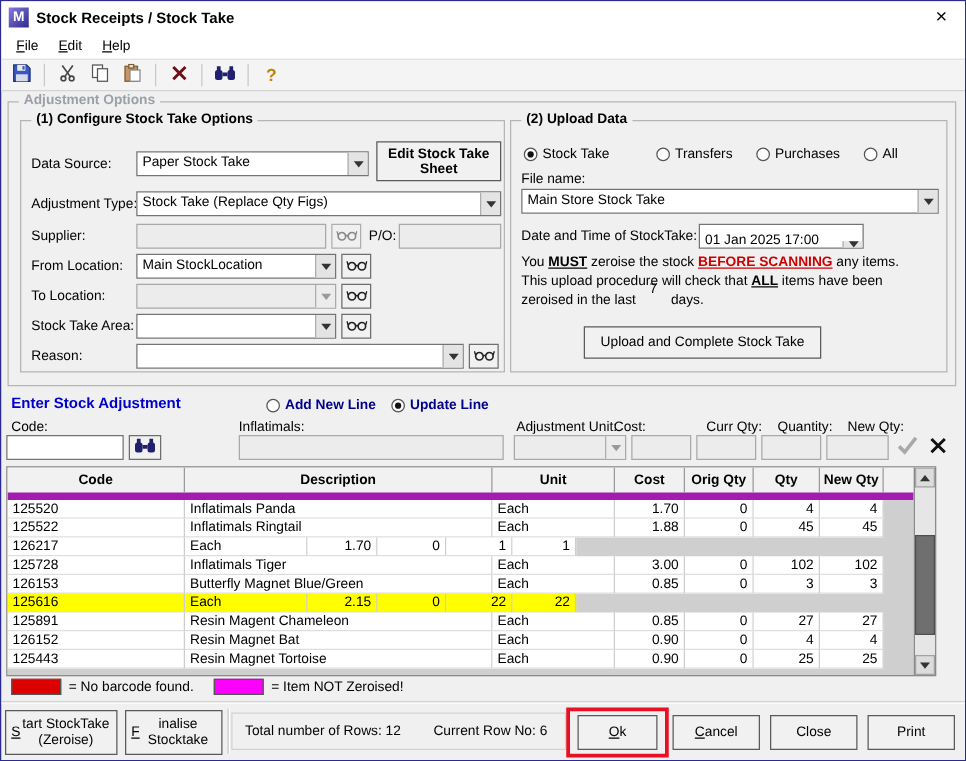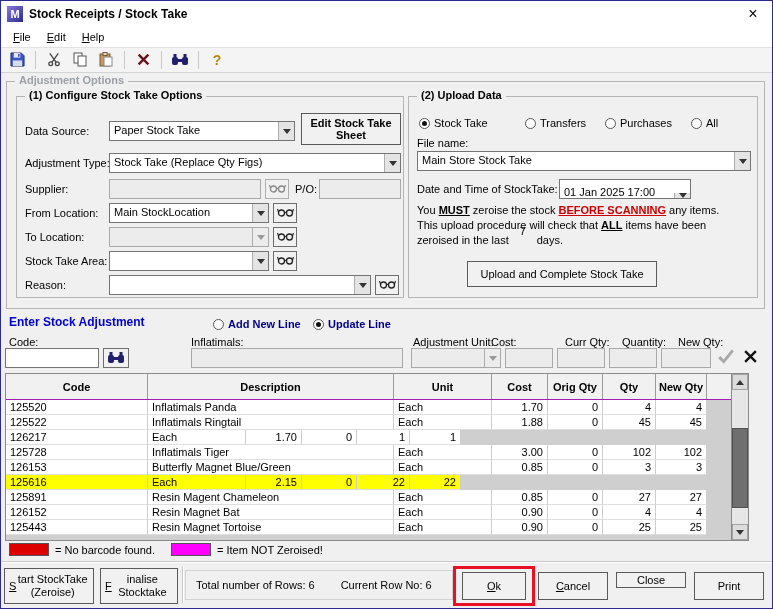--- a/index.html
+++ b/index.html
@@ -55,21 +55,21 @@
   .warn .red { color:#cc0000; font-weight:bold; text-decoration:underline; }
   .warn .blk { font-weight:bold; text-decoration:underline; }
   .days-val { display:inline-block; width:28px; text-align:center; position:relative; top:-9px; }
   
   .adj-title { position:absolute; left:8px; top:314px; color:#0000cc; font-weight:bold; font-size:12px; }
   .adj-radio-label { color:#00008b; font-weight:bold; }
   
   .grid { position:absolute; left:4px; top:372px; width:744px; height:168px; border:1px solid #8a8a8a;
     background:#cfcfcf; display:flex; }
   .grid-main { flex:1; display:flex; flex-direction:column; overflow:hidden; background:#cfcfcf; }
-  .grid-header { display:flex; height:26px; background:#f1f1f1; border-bottom:1px solid #a21caf; font-weight:bold; }
+  .grid-header { display:flex; height:26px; background:#f1f1f1; border-bottom:6px solid #a21caf; font-weight:bold; }
   .gh-cell { display:flex; align-items:center; justify-content:center; border-right:1px solid #9a9a9a;
     text-align:center; line-height:12px; padding:0 2px; }
   .grid-row { display:flex; height:15px; }
   .gr-cell { background:#fff; border-right:1px solid #cdcdcd; border-bottom:1px solid #dedede;
     padding:0 4px; line-height:14px; white-space:nowrap; overflow:hidden; }
   .grid-row.hl .gr-cell { background:#ffff00; }
   .num { text-align:right; }
   .c-code { width:142px; } .c-desc { width:246px; } .c-unit { width:98px; }
   .c-cost { width:56px; } .c-orig { width:55px; } .c-qty { width:53px; } .c-new { width:51px; }
   .vscroll { width:17px; border-left:1px solid #8a8a8a; background:#e6e6e6; display:flex; flex-direction:column; }
@@ -458,22 +458,22 @@
   <span class="swatch" style="left:8px; background:#dd0000;"></span>
   <span class="legend-text" style="left:54px;">= No barcode found.</span>
   <span class="swatch" style="left:170px; background:#ff00ff;"></span>
   <span class="legend-text" style="left:216px;">= Item NOT Zeroised!</span>
 
   <div class="footer-sep"></div>
   <button class="btn" style="position:absolute; left:3px; top:567px; width:90px; height:36px; line-height:13px;"><u>S</u>tart StockTake (Zeroise)</button>
   <button class="btn" style="position:absolute; left:99px; top:567px; width:78px; height:36px; line-height:13px;"><u>F</u>inalise Stocktake</button>
   <span class="vdiv" style="left:181px;"></span>
   <div class="status-panel">
-    <span>Total number of Rows: 6</span>
+    <span>Total number of Rows: 12</span>
     <span>Current Row No: 6</span>
   </div>
   <button class="btn" style="position:absolute; left:461px; top:571px; width:64px; height:28px;"><u>O</u>k</button>
   <div class="ok-annotation"></div>
   <button class="btn" style="position:absolute; left:537px; top:571px; width:70px; height:28px;"><u>C</u>ancel</button>
-  <button class="btn" style="position:absolute; left:615px; top:571px; width:70px; height:16px;">Close</button>
+  <button class="btn" style="position:absolute; left:615px; top:571px; width:70px; height:28px;">Close</button>
   <button class="btn" style="position:absolute; left:693px; top:571px; width:70px; height:28px;">Print</button>
 
 </div>
 
 </body></html>

